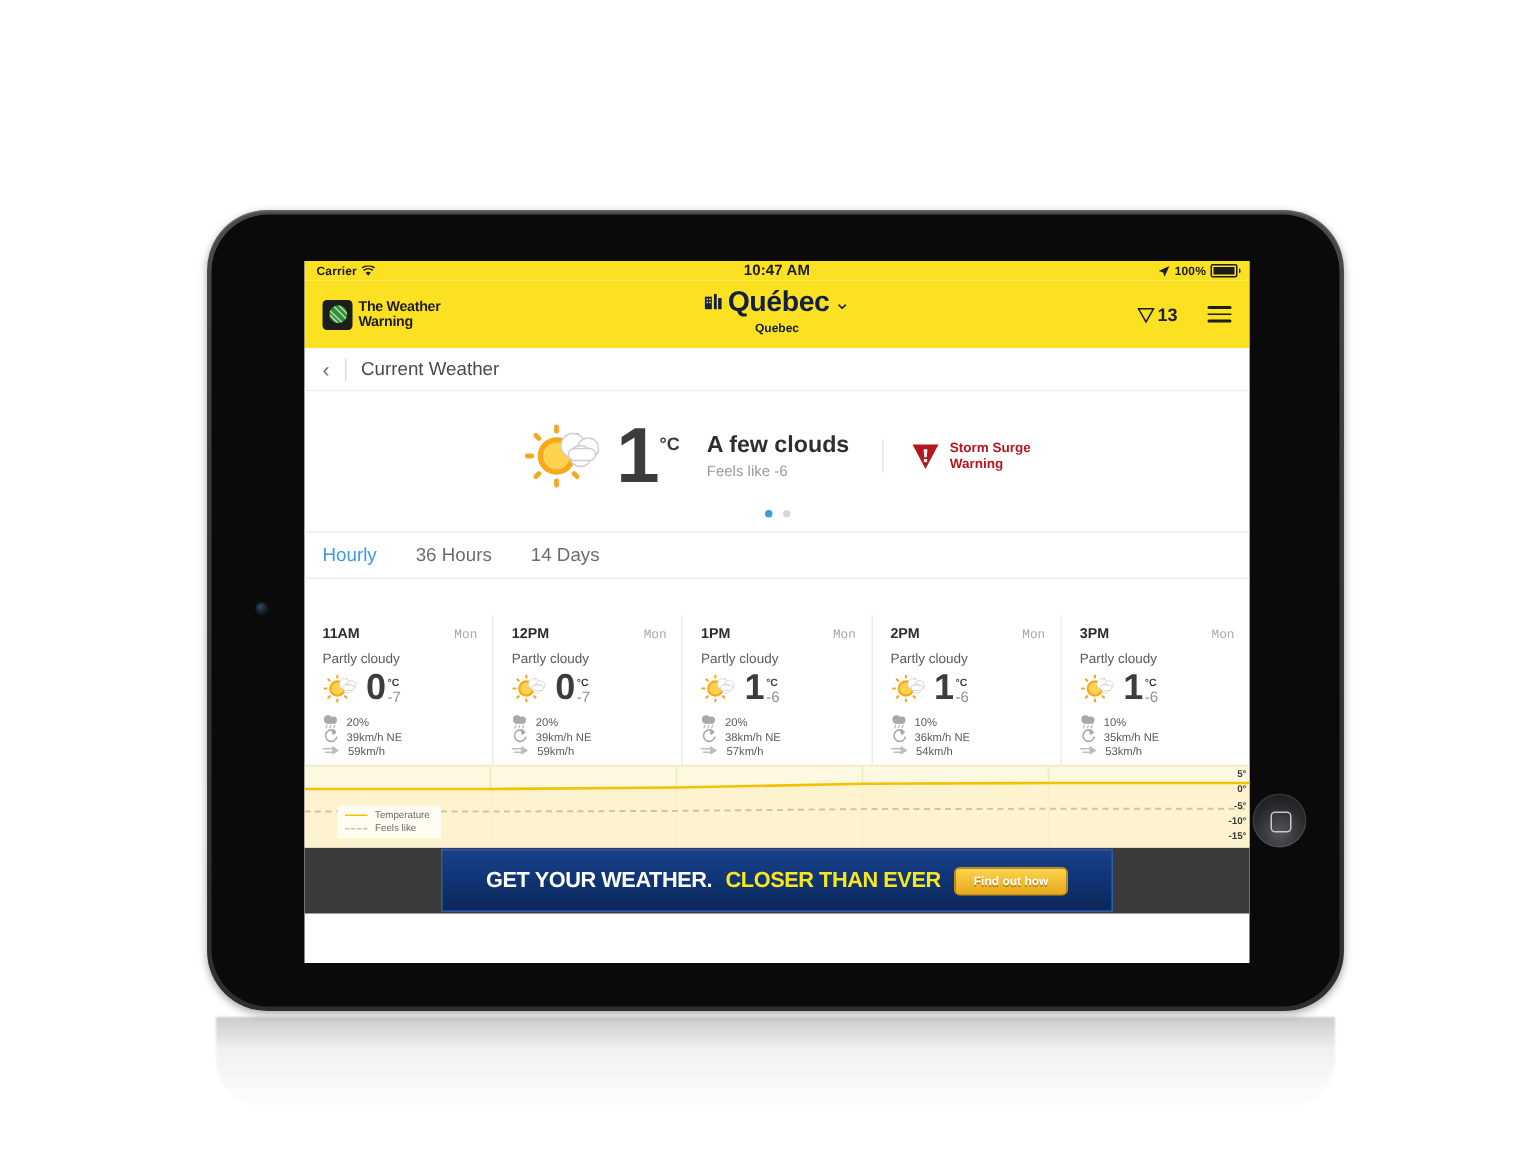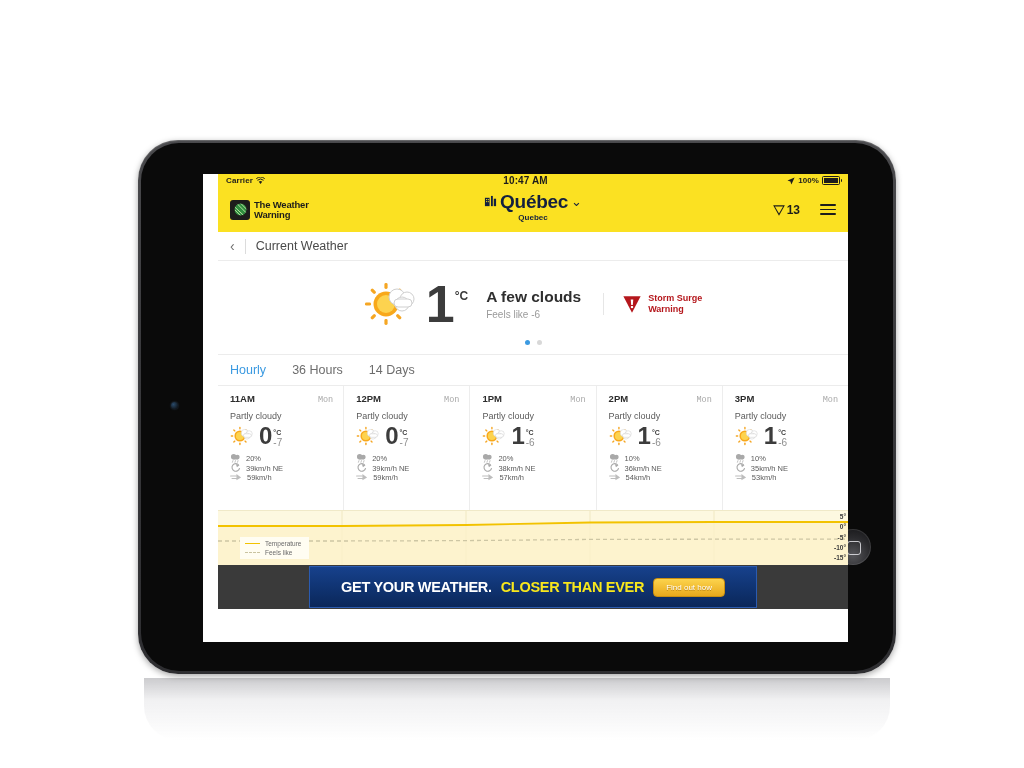--- a/index.html
+++ b/index.html
@@ -16,21 +16,21 @@
     background:linear-gradient(180deg,#4a4a4d 0%,#3a3a3d 40%,#2e2e31 100%);
     border-radius:40px;
     box-shadow:0 2px 6px rgba(0,0,0,.35), inset 0 1px 1px rgba(255,255,255,.18);
   }
   .device-inner{
     position:absolute;left:3px;top:3px;width:752px;height:528px;
     background:#0a0a0a;border-radius:38px;
   }
   .screen{
     position:absolute;left:62px;top:31px;width:630px;height:468px;
-    background:#ffffff;overflow:hidden;padding-left:15px;
+    background:#ffffff;overflow:hidden;
   }
   .camera{
     position:absolute;left:30px;top:259px;width:7px;height:7px;border-radius:50%;
     background:radial-gradient(circle at 35% 35%,#2a4a6a 0%,#16222e 60%,#0c0c10 100%);
     box-shadow:0 0 2px rgba(90,130,170,.5);
   }
   .home-btn{
     position:absolute;right:22px;top:386px;width:36px;height:36px;border-radius:50%;
     background:radial-gradient(circle at 50% 72%,#56565a 0%,#2a2a2d 55%,#141416 100%);
     box-shadow:inset 0 0 0 1px rgba(255,255,255,.10);
@@ -110,21 +110,21 @@
   .tabs{
     height:30px;background:#fff;border-top:1px solid #ececec;border-bottom:1px solid #ececec;
     display:flex;align-items:center;padding:0 12px;gap:26px;
   }
   .tab{font-size:12.5px;color:#6d6d6d;}
   .tab.active{color:#3b9ae1;}
 
   
   .hourly{display:flex;background:#fff;height:124px;}
   .hcol{
-    flex:1;padding:7px 10px 0 12px;border-right:1px solid #ededed;position:relative;
+    flex:1;padding:7px 10px 0 12px;border-right:1px solid #ededed;position:relative;margin-top:24px;
   }
   .hcol:last-child{border-right:none;}
   .hc-top{display:flex;align-items:baseline;}
   .hc-time{font-size:9.5px;font-weight:bold;color:#2c2c2c;}
   .hc-day{font-size:8.5px;color:#a8a8a8;margin-left:auto;font-family:Liberation Mono, monospace;}
   .hc-cond{font-size:9px;color:#5b5b5b;margin-top:6px;}
   .hc-mid{display:flex;align-items:center;margin-top:3px;}
   .hc-temp{font-size:24px;font-weight:bold;color:#3c3c3c;line-height:24px;letter-spacing:-1px;margin-left:3px;}
   .hc-units{margin-left:2px;display:flex;flex-direction:column;line-height:9px;padding-top:2px;}
   .hc-unit{font-size:7px;font-weight:bold;color:#3c3c3c;}
@@ -156,21 +156,21 @@
   .ad{
     width:446px;height:40px;
     background:linear-gradient(180deg,#17418c 0%,#103473 50%,#0b2759 100%);
     display:flex;align-items:center;justify-content:center;gap:9px;
     border:1px solid #2b5bb0;
   }
   .ad-t1{font-size:14.5px;font-weight:bold;color:#ffffff;letter-spacing:-.3px;}
   .ad-t2{font-size:14.5px;font-weight:bold;color:#F8E71C;letter-spacing:-.3px;}
   .ad-btn{
     background:linear-gradient(180deg,#fcd34d 0%,#e8a91c 100%);
-    border-radius:4px;padding:4px 12px;font-size:8px;font-weight:normal;color:#ffffff;
+    border-radius:4px;padding:4px 12px;font-size:8px;font-weight:bold;color:#ffffff;
     text-shadow:0 1px 0 rgba(140,90,0,.55);border:1px solid #c98f10;
   }
 </style>
 </head>
 <body>
 
 <div class="stage">
 
   <div class="reflection"></div>
 

